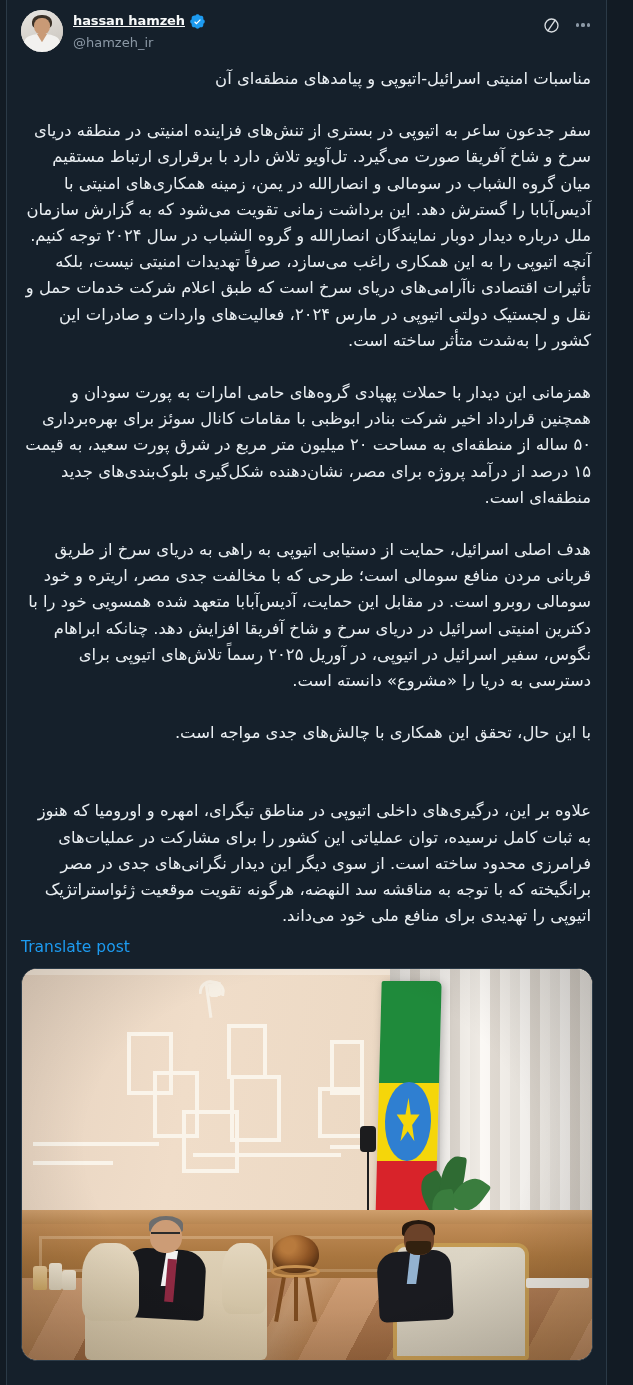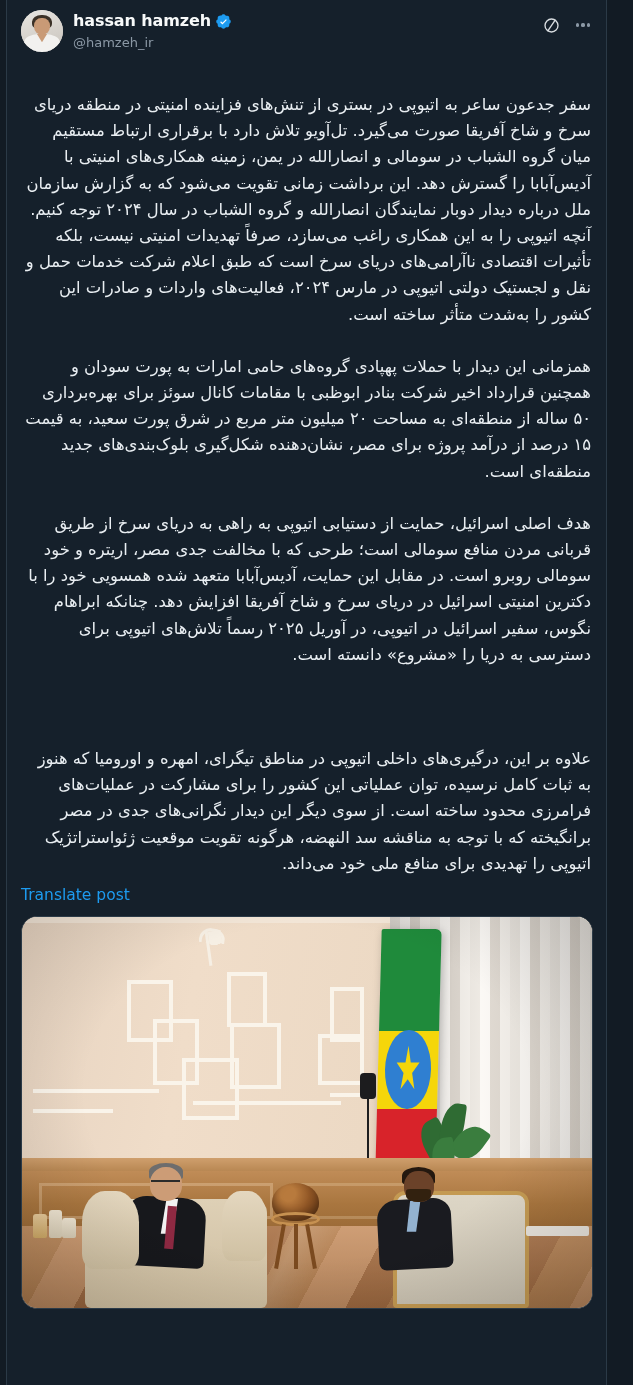--- a/index.html
+++ b/index.html
@@ -107,25 +107,26 @@
     flex-direction: column;
     justify-content: center;
     padding-top: 1px;
   }
   .display-name-row {
     display: flex;
     align-items: center;
     gap: 4px;
   }
   .display-name {
-    font-size: 16px;
+    font-size: 13px;
     font-weight: 700;
     color: #f7f9f9;
     letter-spacing: -0.1px;
     line-height: 20px;
+    text-decoration: underline;
   }
   .verified-badge {
     width: 17px; height: 17px;
     display: inline-block;
     flex: 0 0 17px;
     line-height: 0;
   }
   .handle {
     font-size: 13px;
     color: #8b98a5;
@@ -523,27 +524,29 @@
       <span class="more-icon">
         <i></i>
         <i></i>
         <i></i>
       </span>
     </div>
 
   </header>
 
   <div class="post-text">
+    <p>مناسبات امنیتی اسرائیل-اتیوپی و پیامدهای منطقه‌ای آن</p>
     <div class="para-gap"></div>
     <p>سفر جدعون ساعر به اتیوپی در بستری از تنش‌های فزاینده امنیتی در منطقه دریای سرخ و شاخ آفریقا صورت می‌گیرد. تل‌آویو تلاش دارد با برقراری ارتباط مستقیم میان گروه الشباب در سومالی و انصارالله در یمن، زمینه همکاری‌های امنیتی با آدیس‌آبابا را گسترش دهد. این برداشت زمانی تقویت می‌شود که به گزارش سازمان ملل درباره دیدار دوبار نمایندگان انصارالله و گروه الشباب در سال ۲۰۲۴ توجه کنیم. آنچه اتیوپی را به این همکاری راغب می‌سازد، صرفاً تهدیدات امنیتی نیست، بلکه تأثیرات اقتصادی ناآرامی‌های دریای سرخ است که طبق اعلام شرکت خدمات حمل و نقل و لجستیک دولتی اتیوپی در مارس ۲۰۲۴، فعالیت‌های واردات و صادرات این کشور را به‌شدت متأثر ساخته است.</p>
     <div class="para-gap"></div>
     <p>همزمانی این دیدار با حملات پهپادی گروه‌های حامی امارات به پورت سودان و همچنین قرارداد اخیر شرکت بنادر ابوظبی با مقامات کانال سوئز برای بهره‌برداری ۵۰ ساله از منطقه‌ای به مساحت ۲۰ میلیون متر مربع در شرق پورت سعید، به قیمت ۱۵ درصد از درآمد پروژه برای مصر، نشان‌دهنده شکل‌گیری بلوک‌بندی‌های جدید منطقه‌ای است.</p>
     <div class="para-gap"></div>
     <p>هدف اصلی اسرائیل، حمایت از دستیابی اتیوپی به راهی به دریای سرخ از طریق قربانی مردن منافع سومالی است؛ طرحی که با مخالفت جدی مصر، اریتره و خود سومالی روبرو است. در مقابل این حمایت، آدیس‌آبابا متعهد شده همسویی خود را با دکترین امنیتی اسرائیل در دریای سرخ و شاخ آفریقا افزایش دهد. چنانکه ابراهام نگوس، سفیر اسرائیل در اتیوپی، در آوریل ۲۰۲۵ رسماً تلاش‌های اتیوپی برای دسترسی به دریا را «مشروع» دانسته است.</p>
     <div class="para-gap"></div>
+    <p>با این حال، تحقق این همکاری با چالش‌های جدی مواجه است.</p>
     <div class="para-gap"></div>
     <div class="para-gap"></div>
     <p>علاوه بر این، درگیری‌های داخلی اتیوپی در مناطق تیگرای، امهره و اورومیا که هنوز به ثبات کامل نرسیده، توان عملیاتی این کشور را برای مشارکت در عملیات‌های فرامرزی محدود ساخته است. از سوی دیگر این دیدار نگرانی‌های جدی در مصر برانگیخته که با توجه به مناقشه سد النهضه، هرگونه تقویت موقعیت ژئواستراتژیک اتیوپی را تهدیدی برای منافع ملی خود می‌داند.</p>
   </div>
 
   <a class="translate-link">Translate post</a>
 
   <div class="media-wrap">
     <div class="photo">
 

